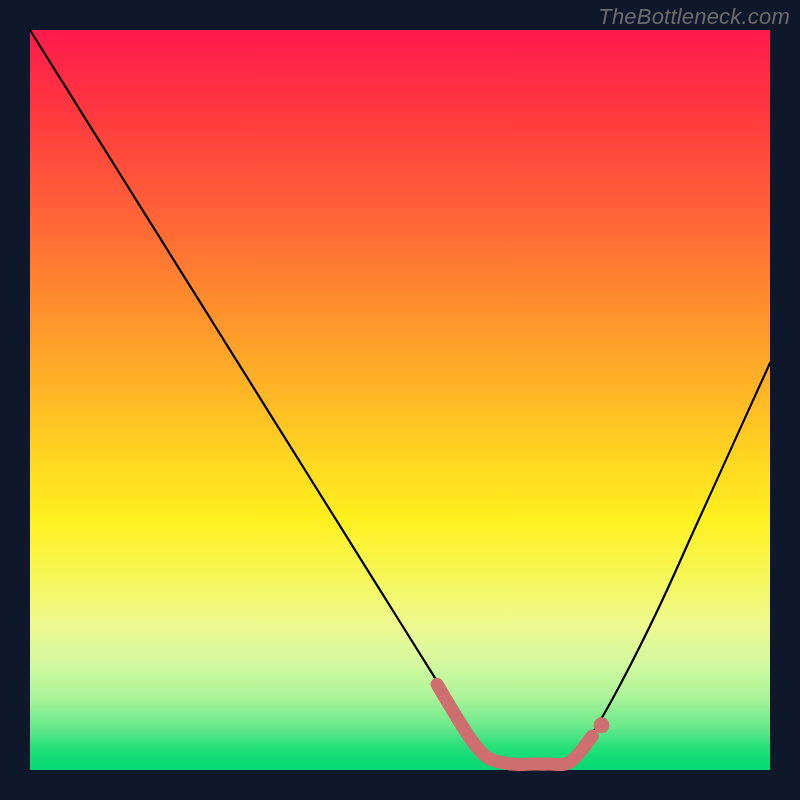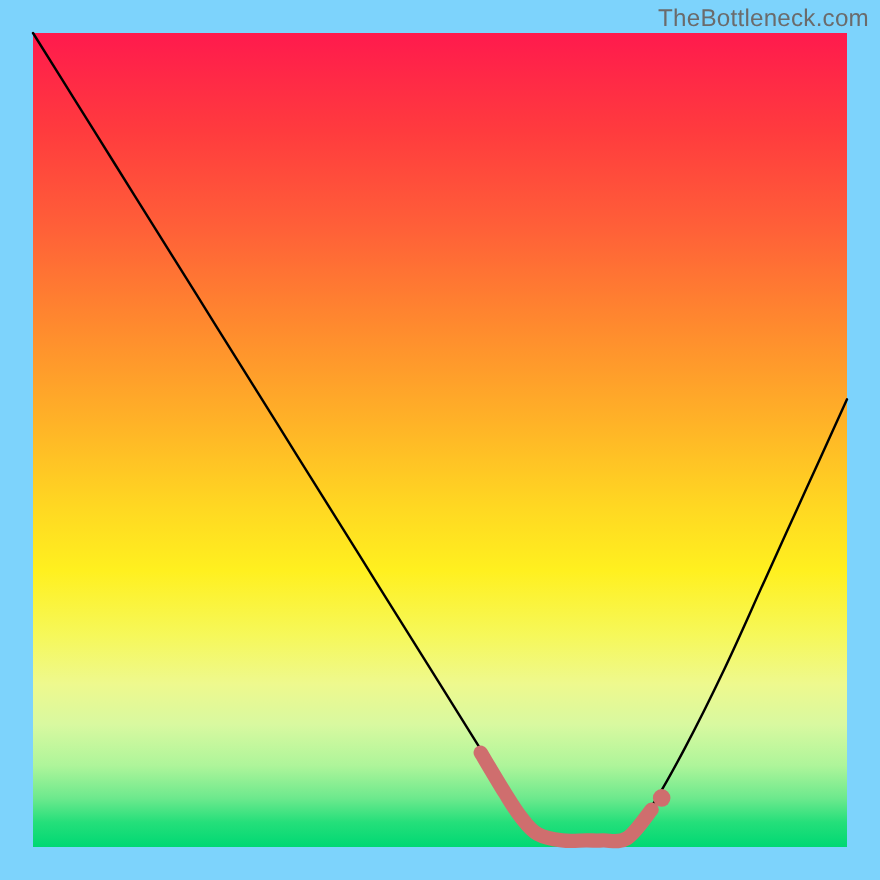--- a/index.html
+++ b/index.html
@@ -8,21 +8,22 @@
     width: 800px;
     height: 800px;
     background: #000;
     overflow: hidden;
     font-family: Arial, Helvetica, sans-serif;
   }
   .frame {
     position: relative;
     width: 800px;
     height: 800px;
-    background: #7dd3fc;
+    background: #0f172a;
+    font-style: italic;
   }
   .plot-area {
     position: absolute;
     left: 30px;
     top: 30px;
     width: 740px;
     height: 740px;
     
     background: linear-gradient(to bottom,
       #ff1a4d 0%,

